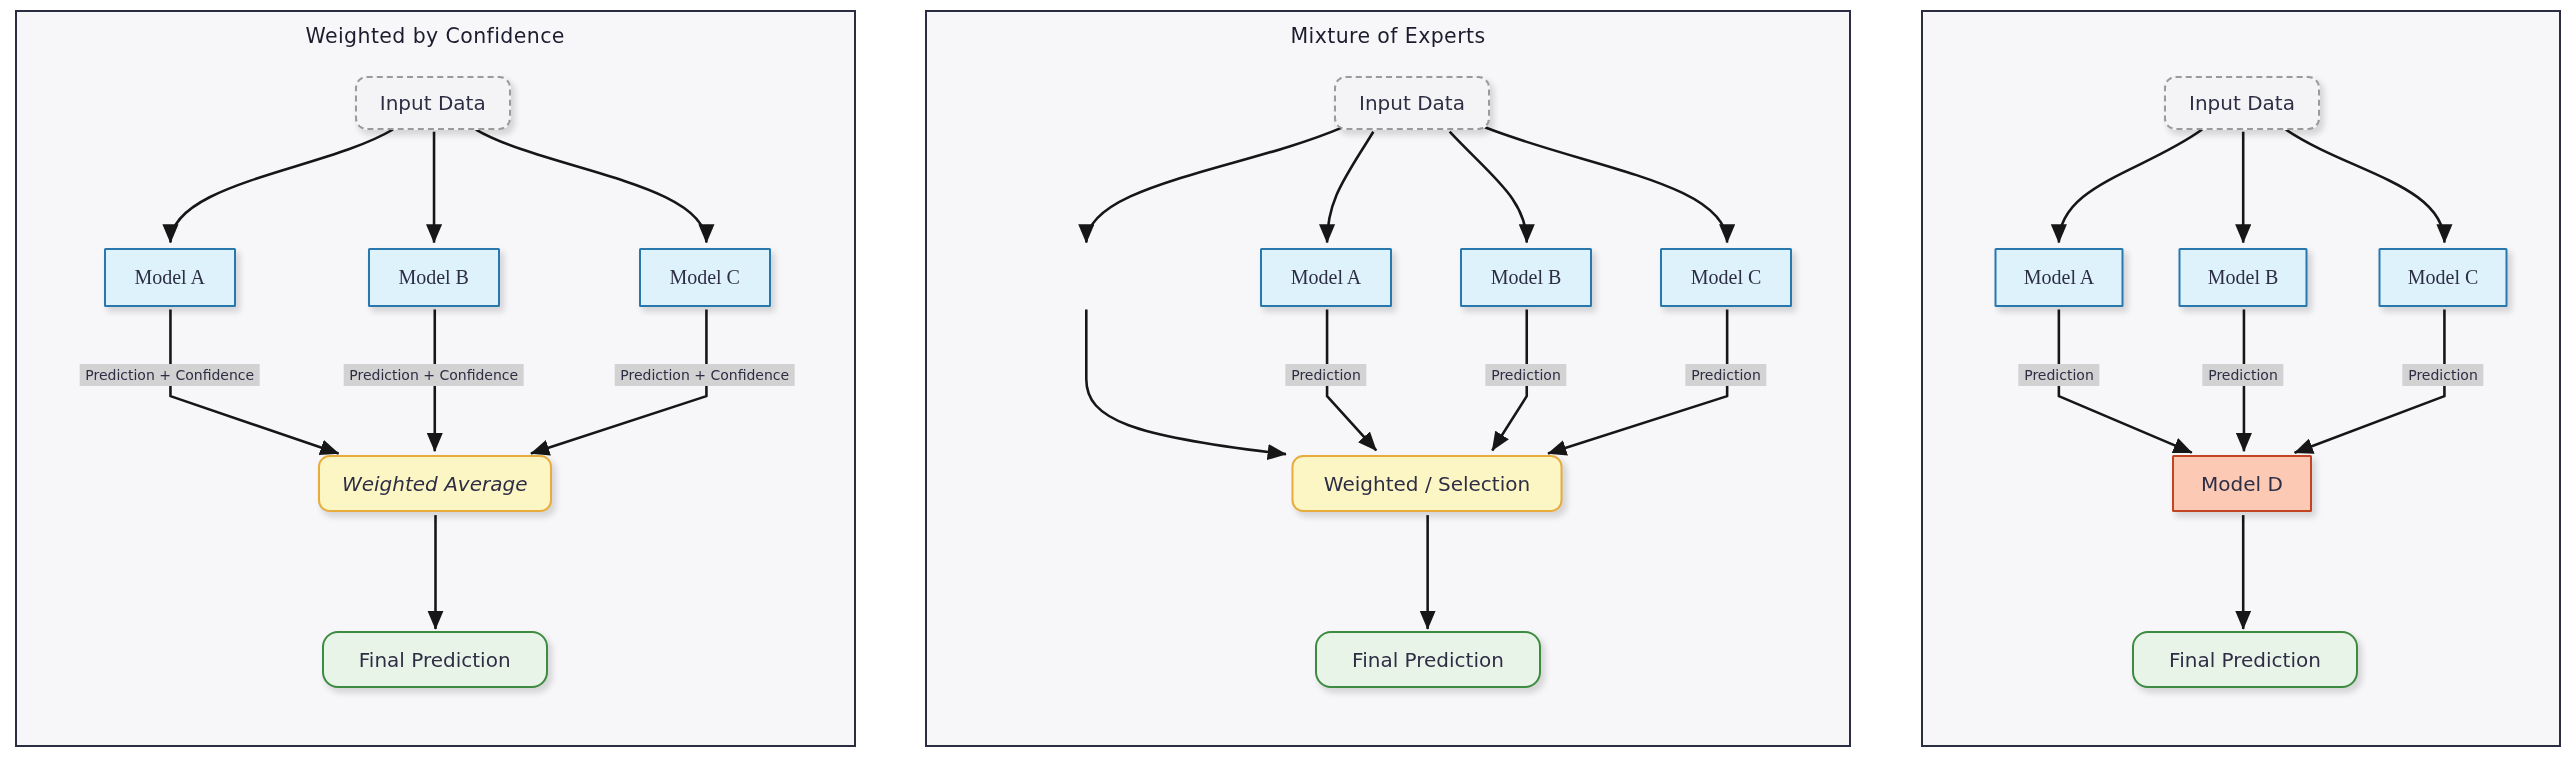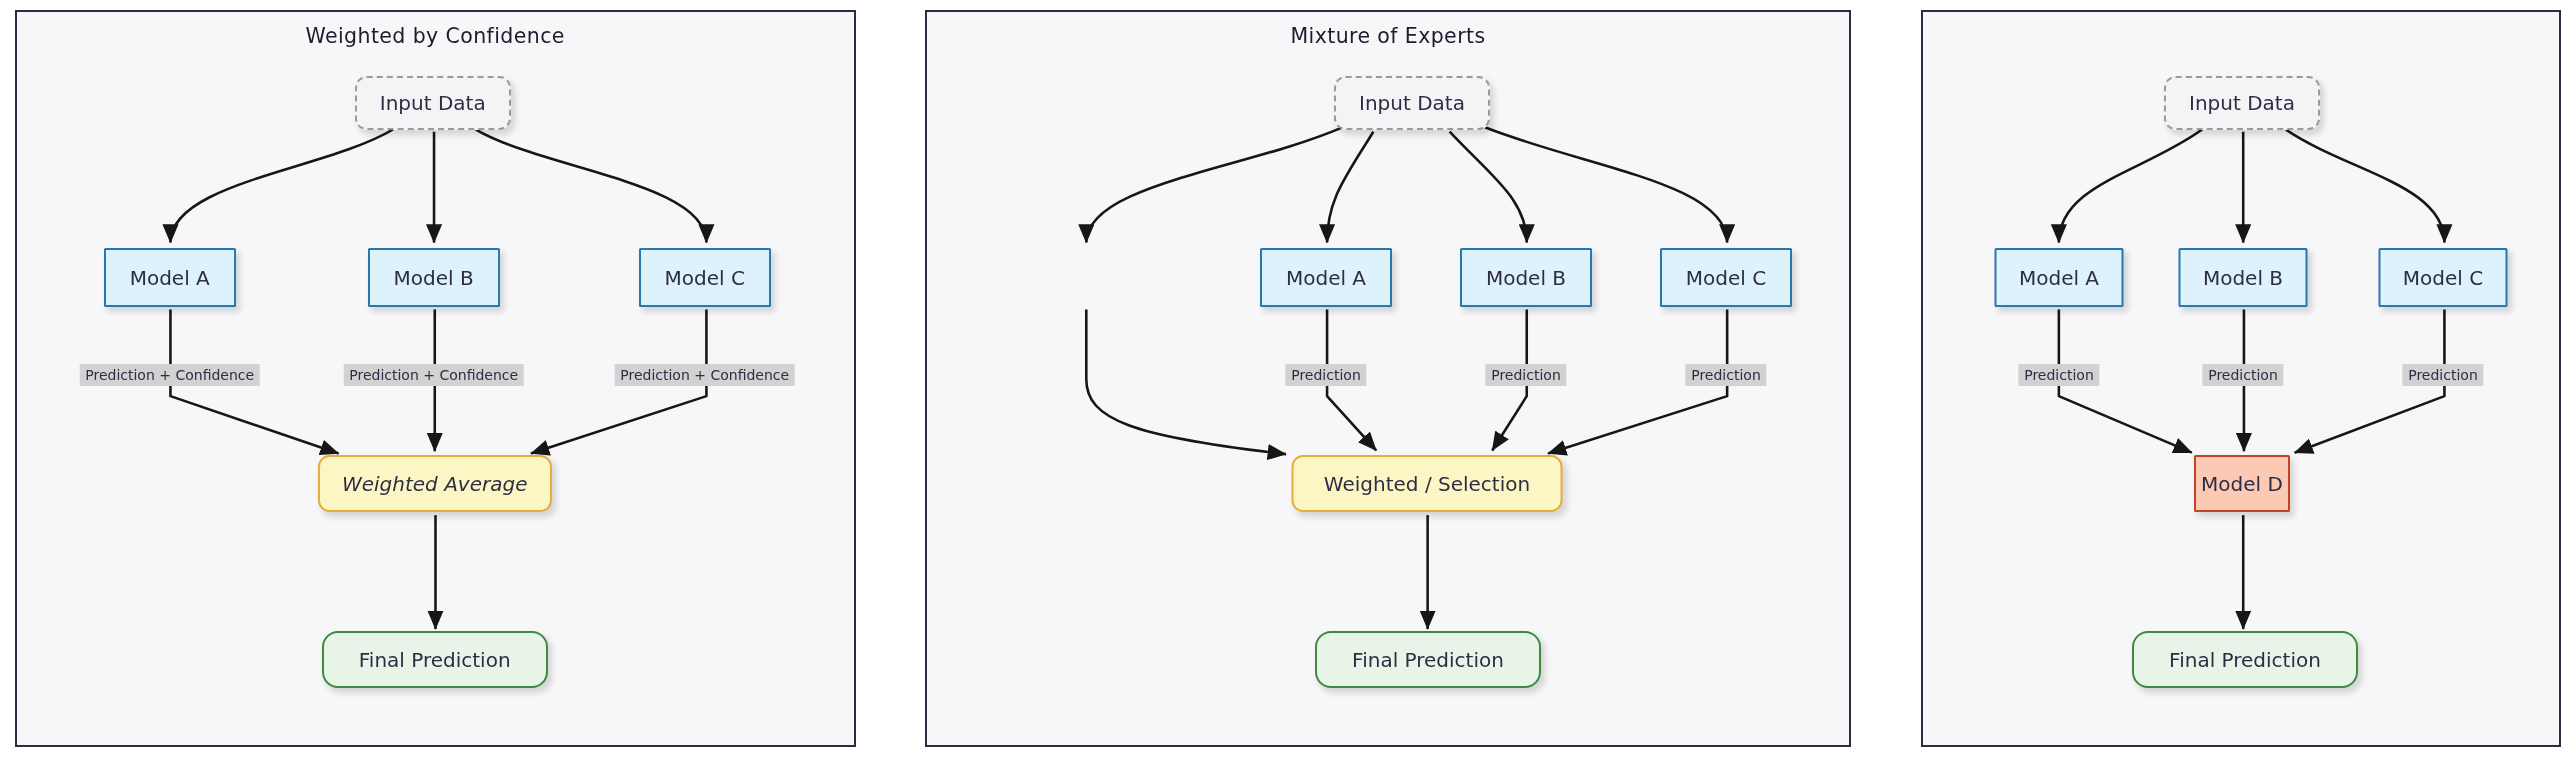--- a/index.html
+++ b/index.html
@@ -72,21 +72,21 @@
   .node.input {
     background: var(--input-fill, #f4f4f6);
     border: 2.2px dashed var(--input-border, #9a9a9a);
     border-radius: 11.7px;
     width: 156px; height: 54px;
   }
   .node.model {
     background: var(--model-fill, #def2fb);
     border: 2.2px solid var(--model-border, #2878ae);
     border-radius: 1.5px;
-    width: 132px; height: 59px;
+    width: 132px; height: 59px; font-family: Liberation Serif, serif;
   }
   .node.accent {
     background: var(--accent-fill, #fbc9b4);
     border: 2.9px solid var(--accent-border, #c24420);
     border-radius: 1.5px;
     height: 59px;
   }
   .node.combiner {
     background: var(--combiner-fill, #fcf6c5);
     border: 2.2px solid var(--combiner-border, #e8ac3d);
@@ -190,16 +190,16 @@
     <path class="edge" d="M 436 685 L 436 840" marker-end="url(#arrow3)"></path>
   </svg>
 
   <div class="node input" style="left:319px; top:64px;">Input Data</div>
   <div class="node model" style="left:136px; top:236px; width:129px;">Model A</div>
   <div class="node model" style="left:320px; top:236px; width:129px;">Model B</div>
   <div class="node model" style="left:520px; top:236px; width:129px;">Model C</div>
   <div class="edge-label" style="left:136px; top:352px;">Prediction</div>
   <div class="edge-label" style="left:320px; top:352px;">Prediction</div>
   <div class="edge-label" style="left:520px; top:352px;">Prediction</div>
-  <div class="node accent" style="left:319px; top:443px; width:96px; height:57px;">Model D</div>
+  <div class="node accent" style="left:319px; top:443px; width:140px; height:57px;">Model D</div>
   <div class="node final" style="left:322px; top:619px;">Final Prediction</div>
 </div>
 
 
 </body></html>

